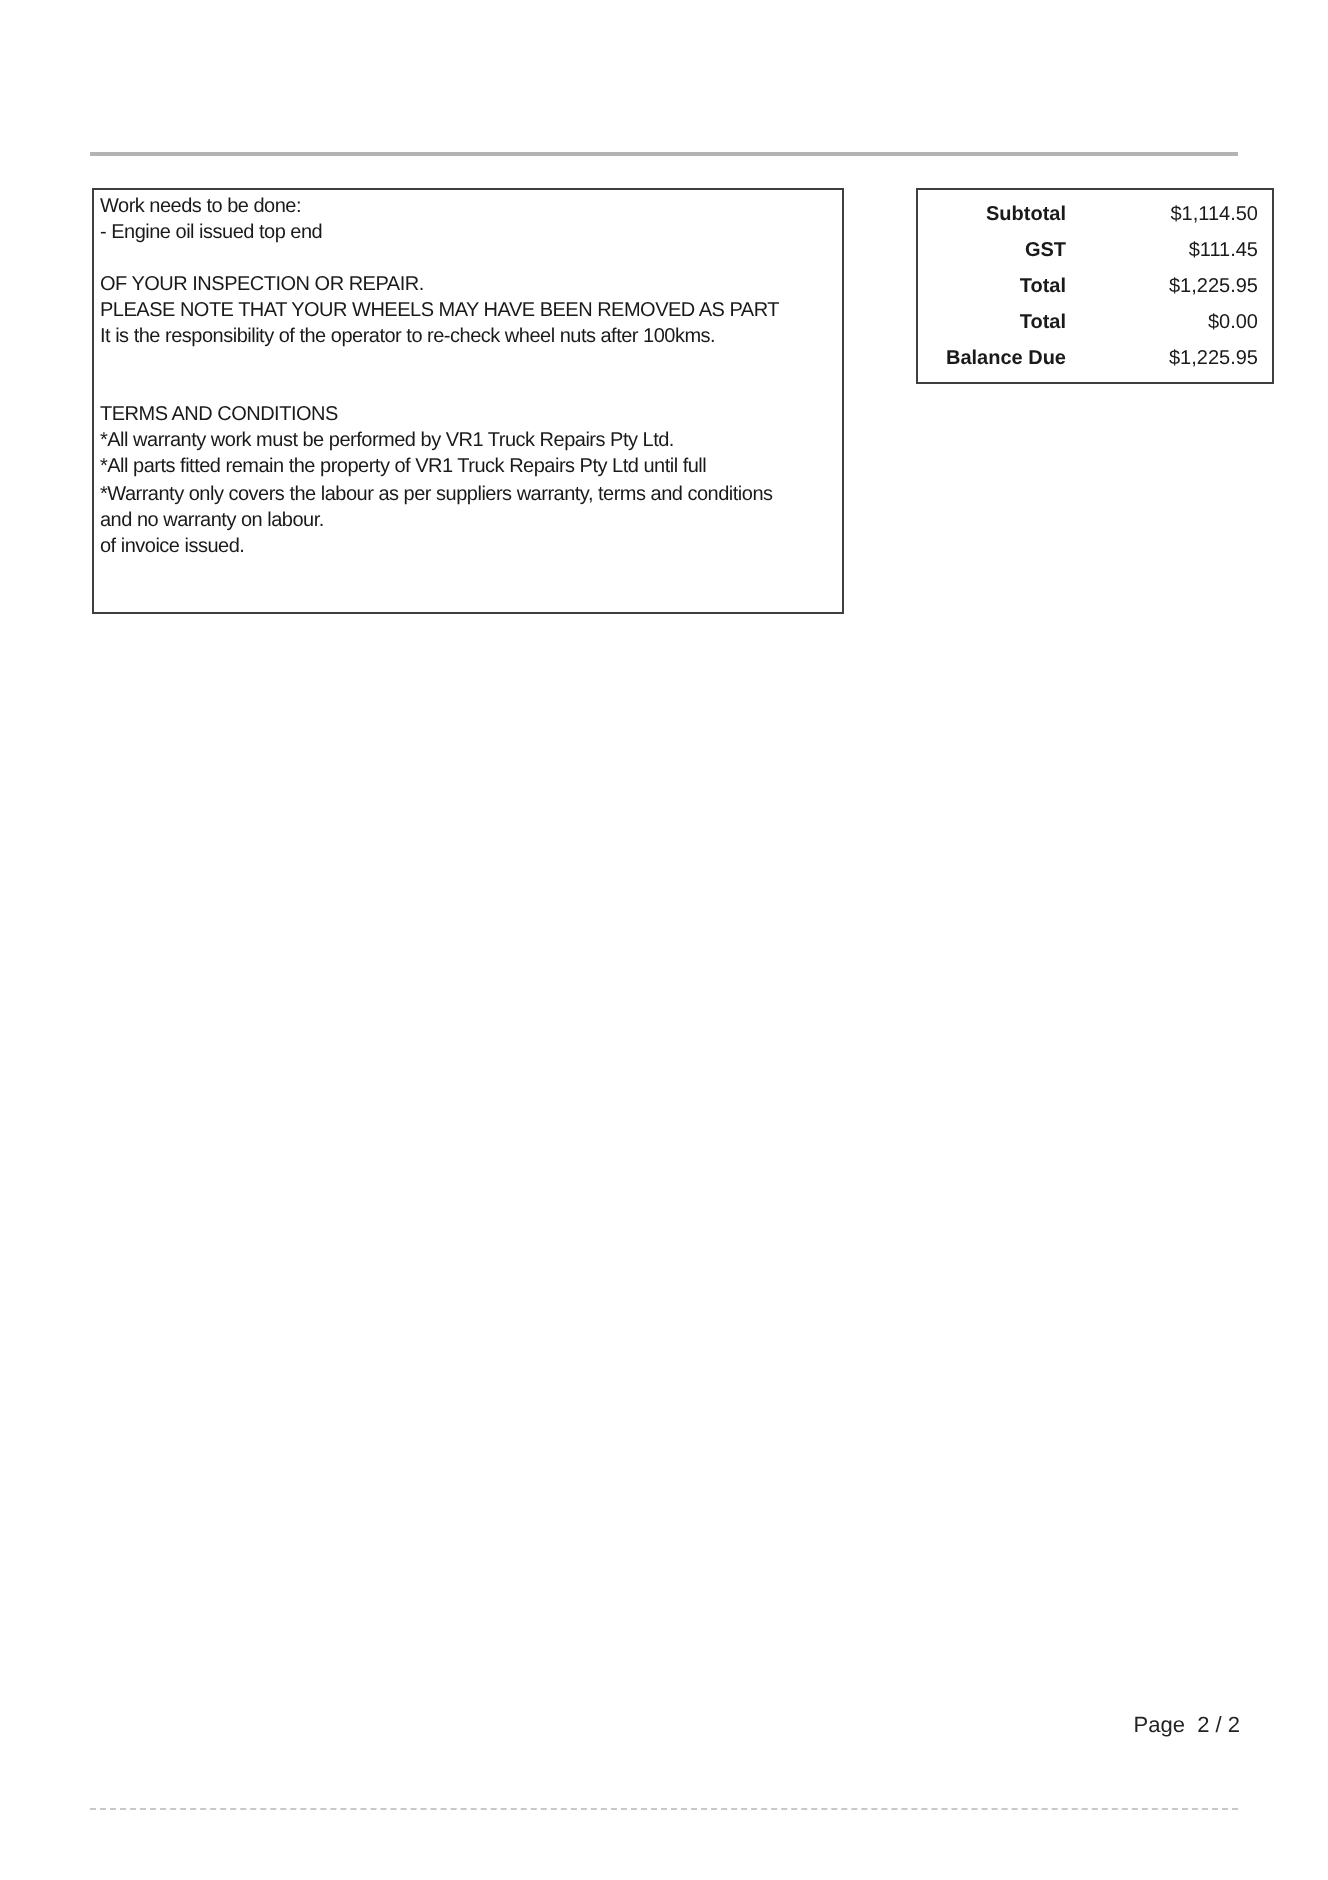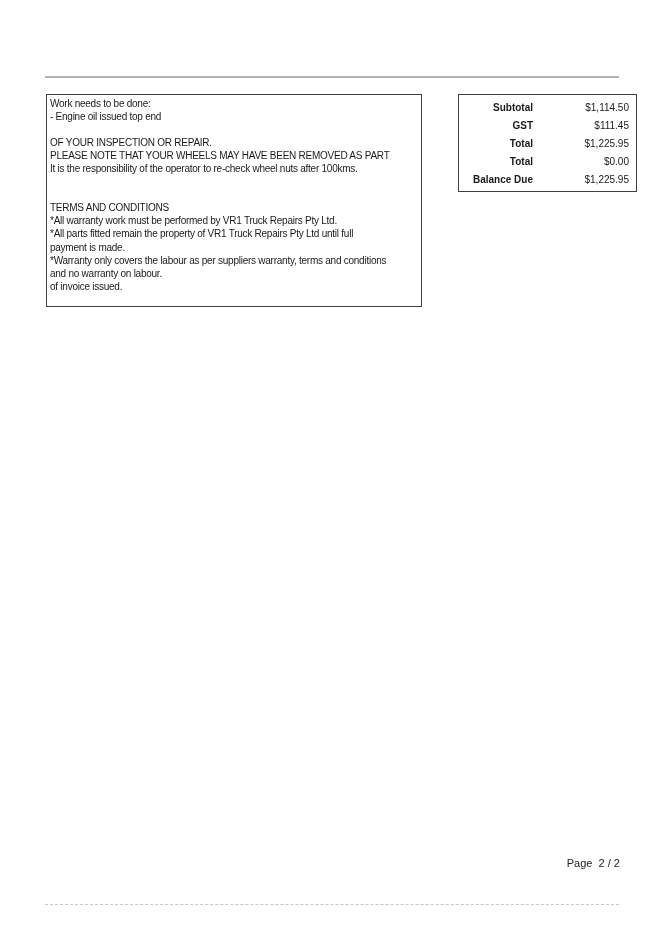--- a/index.html
+++ b/index.html
@@ -89,21 +89,20 @@
     <div class="note-line">- Engine oil issued top end</div>
     <div class="note-line"></div>
     <div class="note-line">OF YOUR INSPECTION OR REPAIR.</div>
     <div class="note-line">PLEASE NOTE THAT YOUR WHEELS MAY HAVE BEEN REMOVED AS PART</div>
     <div class="note-line">It is the responsibility of the operator to re-check wheel nuts after 100kms.</div>
     <div class="note-line"></div>
     <div class="note-line"></div>
     <div class="note-line">TERMS AND CONDITIONS</div>
     <div class="note-line">*All warranty work must be performed by VR1 Truck Repairs Pty Ltd.</div>
     <div class="note-line">*All parts fitted remain the property of VR1 Truck Repairs Pty Ltd until full</div>
-    <div class="note-line">payment is made.</div>
     <div class="note-line">*Warranty only covers the labour as per suppliers warranty, terms and conditions</div>
     <div class="note-line">and no warranty on labour.</div>
     <div class="note-line">of invoice issued.</div>
   </div>
 
   <div class="totals-box">
     <div class="totals-row">
       <span class="totals-label">Subtotal</span>
       <span class="totals-value">$1,114.50</span>
     </div>

